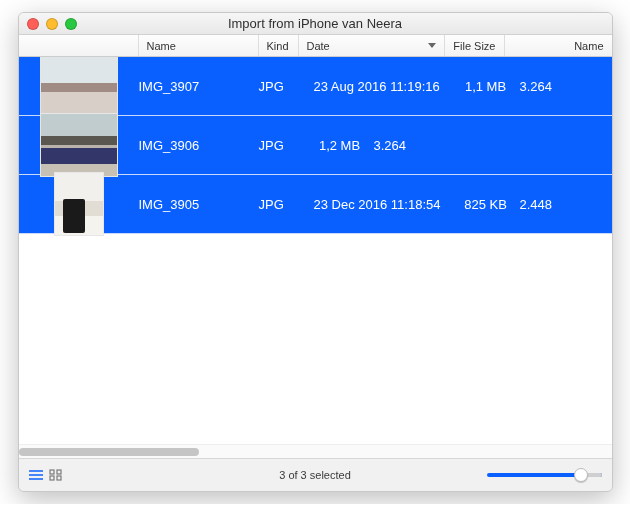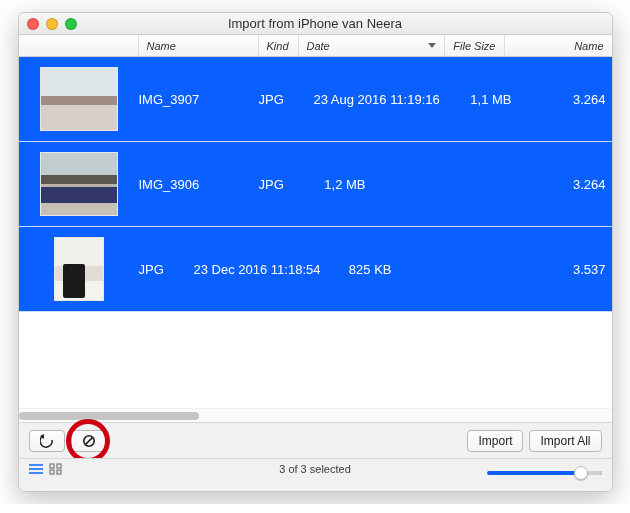--- a/index.html
+++ b/index.html
@@ -38,50 +38,49 @@
     border-bottom: 1px solid #ccc;
     display: flex;
     font-size: 11px;
     color: #333;
   }
   .hcell {
     border-right: 1px solid #ddd;
     display: flex; align-items: center;
     padding: 0 8px;
     white-space: nowrap;
-    font-style: italic;
   }
   .hcell.sort { justify-content: space-between; }
   .hc-thumb{width:120px}
   .hc-name{width:120px}
   .hc-kind{width:40px}
   .hc-date{width:146px}
   .hc-size{width:60px;justify-content:flex-end}
   .hc-width{flex:1;justify-content:flex-end;border-right:none}
   .rows { background:#fff; flex:1; overflow:hidden; }
   .row {
     background:#0a60ff;
     color:#fff;
     display:flex;
     align-items:center;
     border-bottom:1.5px solid #c9d9fb;
-    height:85px;
+    height:59px;
   }
   .c-thumb{width:120px;display:flex;justify-content:center;align-items:center}
   .thumb { height:64px; width:50px; background:#ddd; border:1px solid rgba(255,255,255,.3); position:relative; overflow:hidden;}
   .thumb.wide{width:78px}
   .thumb .sky{position:absolute;inset:0;background:linear-gradient(#dfe6ea 0 45%, #a08c85 45% 60%, #d8d0c8 60% 100%)}
   .thumb.t2 .sky{background:linear-gradient(#c1cccf 0 35%, #5a5750 35% 50%, #b9b3aa 50% 55%, #323668 55% 80%, #c7c0b4 80% 100%)}
   .thumb.t3 .sky{background:linear-gradient(#f2f0ec 0 45%, #e1ddd5 45% 70%, #f5f3ee 70% 100%)}
   .thumb.t3::after{content:"";position:absolute;left:8px;top:26px;width:22px;height:34px;background:#1a1a1a;border-radius:2px}
   .c-name{width:120px}
   .c-kind{width:55px}
   .c-date{width:146px}
-  .c-size{width:60px;text-align:right;padding-right:8px}
-  .c-width{flex:1;text-align:right;padding-right:6px}
+  .c-size{width:60px;text-align:center;padding-right:8px}
+  .c-width{flex:1;padding-right:6px}
   .whitespace{flex:1;background:#fff}
   .scroll-area{height:14px;background:#fafafa;border-top:1px solid #eee;position:relative}
   .scroll-thumb{position:absolute;left:0;top:3px;height:8px;width:180px;background:#c5c5c5;border-radius:4px}
   .toolbar {
     height:36px;
     background:#f1f1f1;
     border-top:1px solid #d6d6d6;
     display:flex;align-items:center;
     padding:0 10px;
     gap:6px;
@@ -104,21 +103,21 @@
     border:5px solid #cc0011;
     border-radius:50%;
     left:-6px;top:-12px;
     pointer-events:none;
   }
   .sp{flex:1}
   .statusbar{
     height:22px;
     background:#f1f1f1;
     border-top:1px solid #d6d6d6;
-    display:flex;align-items:flex-end;
+    display:flex;align-items:center;
     padding:16px 10px;
     font-size:11px;color:#3a3a3a;
     position:relative;
   }
   .viewmodes{display:flex;gap:6px;color:#555}
   .status-text{position:absolute;left:0;right:0;text-align:center}
   .slider{margin-left:auto;width:115px;height:4px;background:#0a60ff;border-radius:2px;position:relative}
   .slider .remain{position:absolute;right:0;top:0;height:4px;width:20px;background:#cfcfcf;border-radius:0 2px 2px 0}
   .slider .knob{position:absolute;right:14px;top:-5px;width:14px;height:14px;border-radius:50%;background:#fff;border:1px solid #bbb;box-shadow:0 1px 1px rgba(0,0,0,.2)}
   svg{display:block}
@@ -179,55 +178,34 @@
       <div class="c-size">1,2 MB</div>
       <div class="c-width">3.264</div>
     </div>
 
     <div class="row">
       <div class="c-thumb">
         <div class="thumb t3">
             <div class="sky"></div>
           </div>
       </div>
+      <div class="c-name">IMG_3905</div>
       <div class="c-kind">JPG</div>
       <div class="c-date">23 Dec 2016 11:18:54</div>
       <div class="c-size">825 KB</div>
-      <div class="c-width">3.537</div>
+      <div class="c-width">2.448</div>
     </div>
 
     <div class="whitespace"></div>
   </div>
 
   <div class="scroll-area">
     <div class="scroll-thumb"></div>
   </div>
 
-  <div class="toolbar">
-    <div class="btn icon">
-      <span>
-        <svg width="14" height="14" viewBox="0 0 14 14">
-            <path d="M3 2 A6 6 0 1 0 12 6" fill="none" stroke="#222" stroke-width="1.6"></path>
-            <path d="M0 2 L4 0 L4 5 Z" fill="#222"></path>
-          </svg>
-      </span>
-    </div>
-    <div class="btn icon" style="position:relative">
-      <span>
-        <svg width="14" height="14" viewBox="0 0 14 14">
-            <circle cx="7" cy="7" r="5.2" fill="none" stroke="#222" stroke-width="1.6"></circle>
-            <line x1="3.4" y1="10.6" x2="10.6" y2="3.4" stroke="#222" stroke-width="1.6"></line>
-          </svg>
-      </span>
-      <div class="highlight"></div>
-    </div>
-    <div class="sp"></div>
-    <div class="btn">Import</div>
-    <div class="btn">Import All</div>
-  </div>
 
   <div class="statusbar">
     <div class="viewmodes">
       <span style="color:#0a60ff">
         <svg width="14" height="12">
             <g stroke="#0a60ff" stroke-width="1.4">
               <line x1="0" y1="2" x2="14" y2="2"></line>
               <line x1="0" y1="6" x2="14" y2="6"></line>
               <line x1="0" y1="10" x2="14" y2="10"></line>
             </g>

